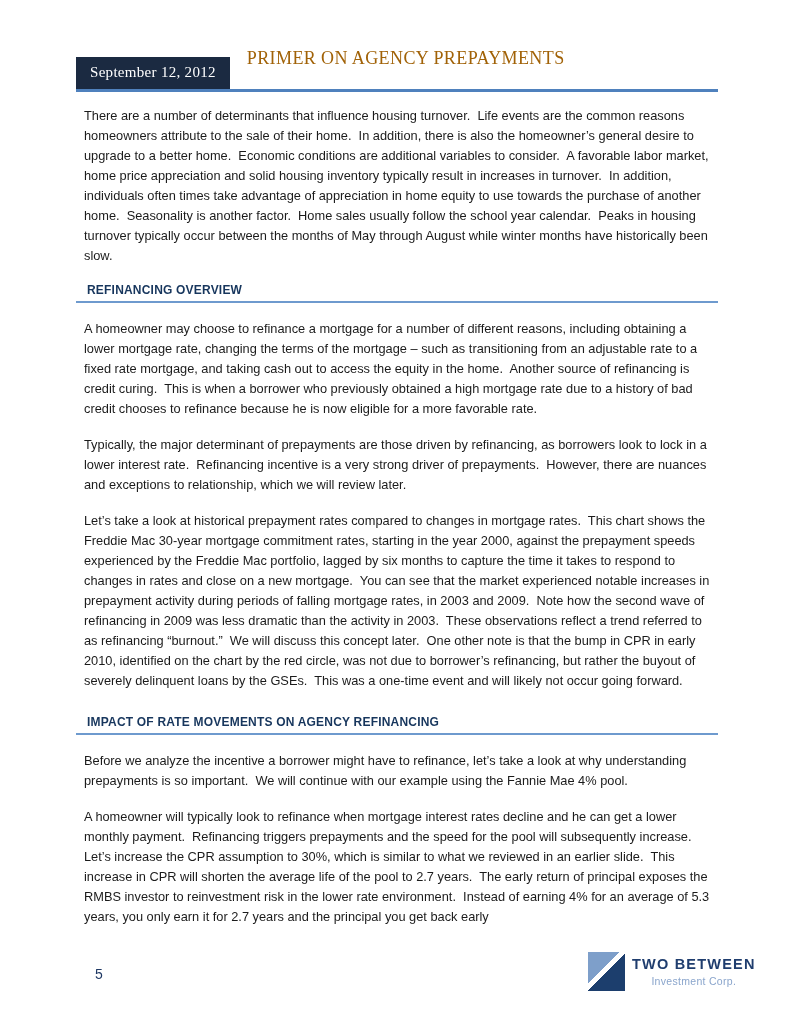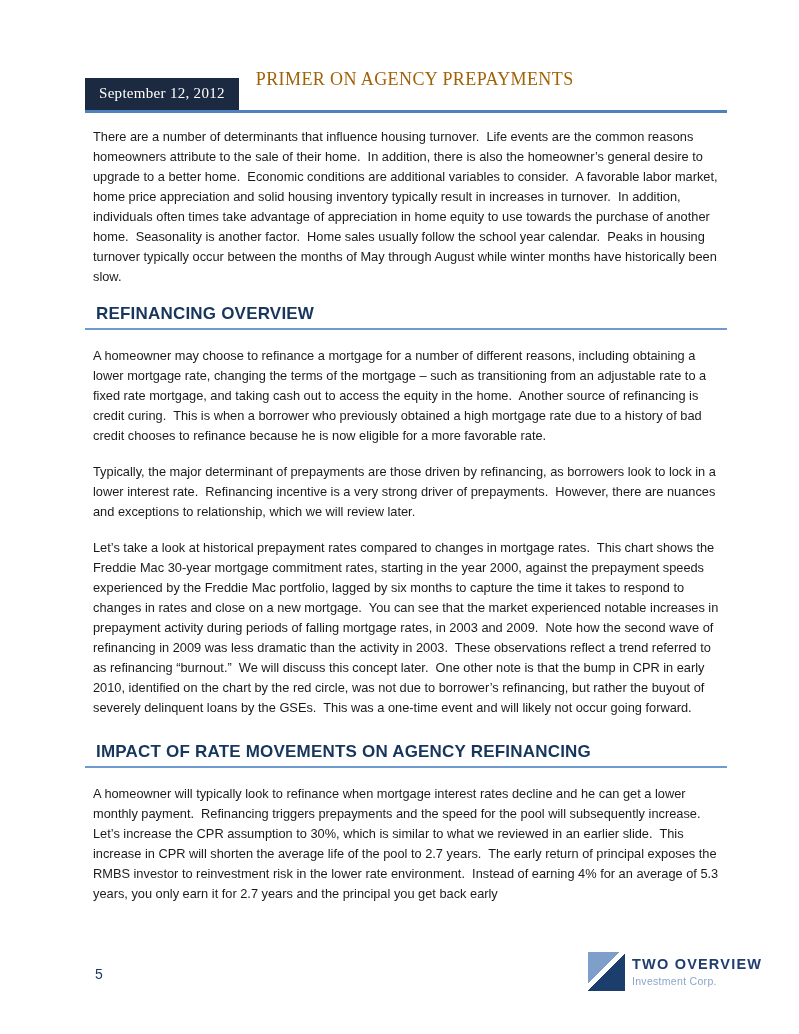--- a/index.html
+++ b/index.html
@@ -7,24 +7,23 @@
     position: relative;
     width: 799px;
     height: 1034px;
     background: #ffffff;
     font-family: "Liberation Sans", sans-serif;
     color: #1b1b1b;
     overflow: hidden;
   }
   .content {
     position: absolute;
-    left: 85px;
+    left: 76px;
     top: 48px;
     width: 642px;
-    margin-top: 21px;
   }
   
   .header-row {
     display: flex;
     align-items: flex-end;
     border-bottom: 3px solid #4f81bd;
   }
   .date-badge {
     background: #1b2a41;
     color: #ffffff;
@@ -49,21 +48,21 @@
     line-height: 20px;
     margin: 0;
     padding-left: 8px;
     white-space: normal;
   }
   .para.intro      { margin-top: 14px; }
   .para.p-std      { margin-top: 16px; }
   
   .sec-heading {
     margin-top: 0;
-    font-size: 17px;
+    font-size: 12px;
     font-weight: bold;
     color: #17365d;
     letter-spacing: 0.2px;
     padding: 0 0 4px 11px;
     border-bottom: 2px solid #6e9ace;
   }
   .sec-1 { margin-top: 17px; }
   .sec-2 { margin-top: 26px; }
   .sec-3 { margin-top: 24px; }
   
@@ -91,21 +90,21 @@
     font-size: 14.5px;
     font-weight: bold;
     color: #1f3d6e;
     letter-spacing: 1.2px;
     white-space: nowrap;
     margin-top: 4px;
   }
   .logo-sub {
     font-size: 10.5px;
     color: #8aa5cc;
-    text-align: left;
+    text-align: center;
     margin-top: 3px;
     letter-spacing: 0.3px;
   }
 </style>
 </head>
 <body>
 
 <div class="page">
   <div class="content">
 
@@ -118,26 +117,27 @@
 
     <p class="para intro">There are a number of determinants that influence housing turnover.&nbsp; Life events are the common reasons homeowners attribute to the sale of their home.&nbsp; In addition, there is also the homeowner’s general desire to upgrade to a better home.&nbsp; Economic conditions are additional variables to consider.&nbsp; A favorable labor market, home price appreciation and solid housing inventory typically result in increases in turnover.&nbsp; In addition, individuals often times take advantage of appreciation in home equity to use towards the purchase of another home.&nbsp; Seasonality is another factor.&nbsp; Home sales usually follow the school year calendar.&nbsp; Peaks in housing turnover typically occur between the months of May through August while winter months have historically been slow.</p>
 
     <h2 class="sec-heading sec-1">REFINANCING OVERVIEW</h2>
     <p class="para p-std">A homeowner may choose to refinance a mortgage for a number of different reasons, including obtaining a lower mortgage rate, changing the terms of the mortgage – such as transitioning from an adjustable rate to a fixed rate mortgage, and taking cash out to access the equity in the home.&nbsp; Another source of refinancing is credit curing.&nbsp; This is when a borrower who previously obtained a high mortgage rate due to a history of bad credit chooses to refinance because he is now eligible for a more favorable rate.</p>
 
     <p class="para p-std">Typically, the major determinant of prepayments are those driven by refinancing, as borrowers look to lock in a lower interest rate.&nbsp; Refinancing incentive is a very strong driver of prepayments.&nbsp; However, there are nuances and exceptions to relationship, which we will review later.</p>
     <p class="para p-std">Let’s take a look at historical prepayment rates compared to changes in mortgage rates.&nbsp; This chart shows the Freddie Mac 30-year mortgage commitment rates, starting in the year 2000, against the prepayment speeds experienced by the Freddie Mac portfolio, lagged by six months to capture the time it takes to respond to changes in rates and close on a new mortgage.&nbsp; You can see that the market experienced notable increases in prepayment activity during periods of falling mortgage rates, in 2003 and 2009.&nbsp; Note how the second wave of refinancing in 2009 was less dramatic than the activity in 2003.&nbsp; These observations reflect a trend referred to as refinancing “burnout.”&nbsp; We will discuss this concept later.&nbsp; One other note is that the bump in CPR in early 2010, identified on the chart by the red circle, was not due to borrower’s refinancing, but rather the buyout of severely delinquent loans by the GSEs.&nbsp; This was a one-time event and will likely not occur going forward.</p>
 
     <h2 class="sec-heading sec-3">IMPACT OF RATE MOVEMENTS ON AGENCY REFINANCING</h2>
+    <p class="para p-std">Before we analyze the incentive a borrower might have to refinance, let’s take a look at why understanding prepayments is so important.&nbsp; We will continue with our example using the Fannie Mae 4% pool.</p>
     <p class="para p-std">A homeowner will typically look to refinance when mortgage interest rates decline and he can get a lower monthly payment.&nbsp; Refinancing triggers prepayments and the speed for the pool will subsequently increase.&nbsp; Let’s increase the CPR assumption to 30%, which is similar to what we reviewed in an earlier slide.&nbsp; This increase in CPR will shorten the average life of the pool to 2.7 years.&nbsp; The early return of principal exposes the RMBS investor to reinvestment risk in the lower rate environment.&nbsp; Instead of earning 4% for an average of 5.3 years, you only earn it for 2.7 years and the principal you get back early</p>
 
   </div>
 
   <div class="page-number">5</div>
 
   <div class="logo">
     <div class="logo-mark"></div>
     <div class="logo-text">
-      <div class="logo-name">TWO OVERVIEW</div>
+      <div class="logo-name">TWO BETWEEN</div>
       <div class="logo-sub">Investment Corp.</div>
     </div>
   </div>
 </div>
 
 </body></html>

